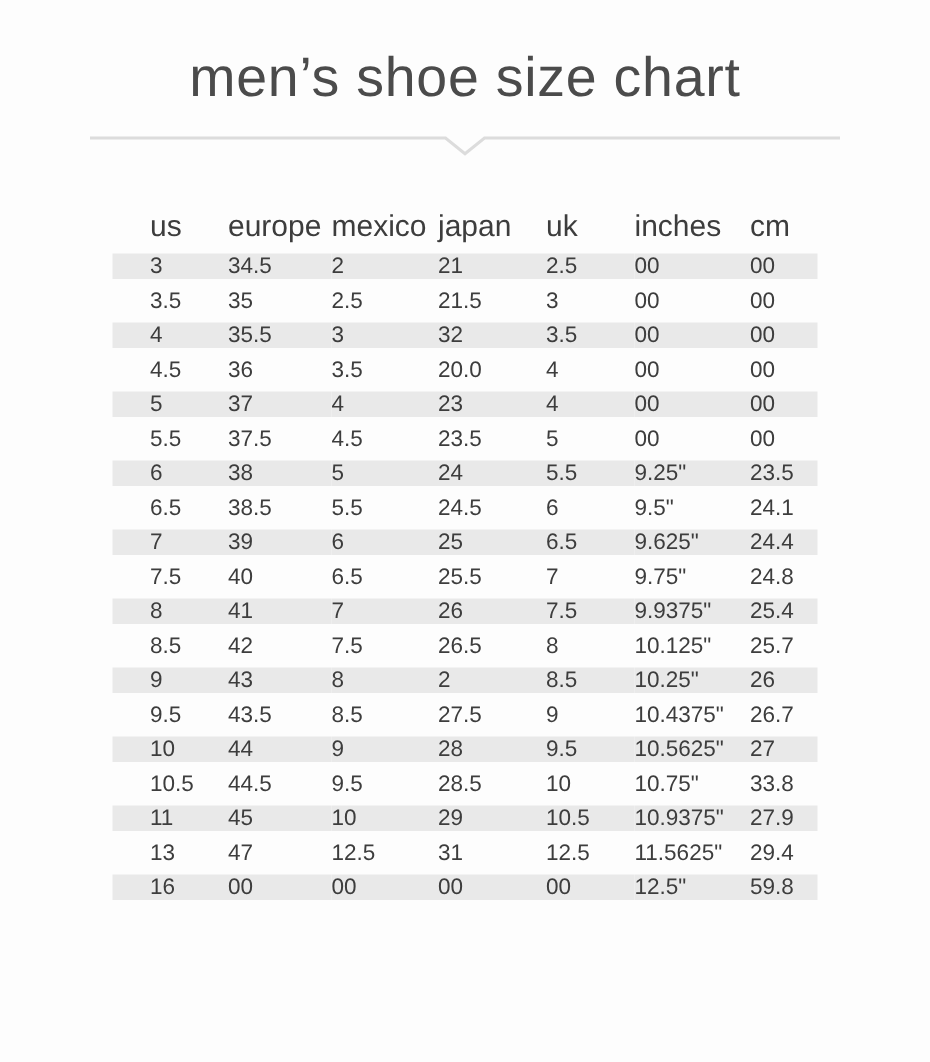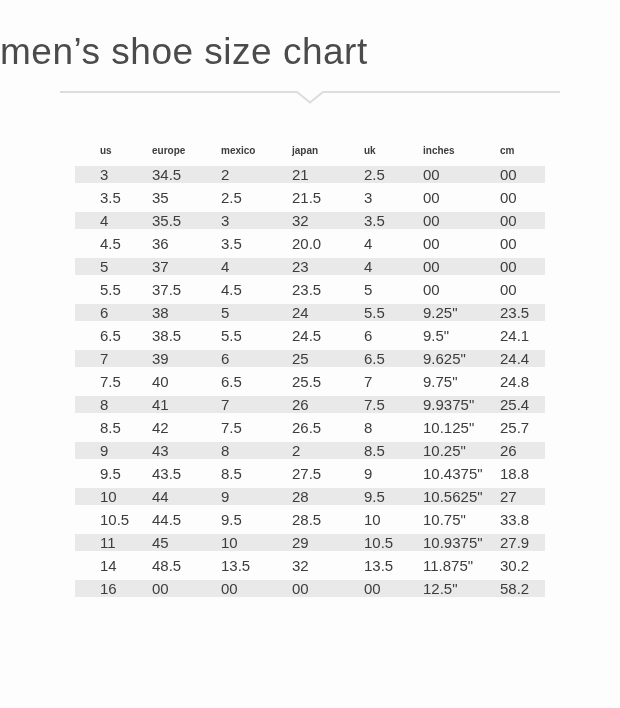--- a/index.html
+++ b/index.html
@@ -19,39 +19,40 @@
     background: var(--background, #fdfdfd);
     overflow: hidden;
   }
   .title {
     margin: 0;
     padding-top: 30px;
     line-height: 44px;
     font-size: 37px;
     font-weight: 200;
     letter-spacing: 0.5px;
+    text-align: center;
     color: var(--title, #4b4b4b);
   }
   .divider {
     display: block;
     margin: 16px auto 0 auto;
   }
   .size-table {
     margin: 30px 0 0 75px;
     width: 470px;
     table-layout: fixed;
     border-collapse: separate;
     border-spacing: 0 6px;
     color: var(--text, #3d3d3d);
   }
   .size-table th {
     height: 20px;
     padding: 0;
-    font-weight: 700;
-    font-size: 10px;
+    font-weight: 400;
+    font-size: 20px;
     text-align: left;
     vertical-align: middle;
     white-space: nowrap;
   }
   .size-table td {
     height: 17px;
     padding: 0;
     font-size: 15px;
     text-align: left;
     vertical-align: middle;
@@ -222,21 +223,21 @@
           <td>10.25"</td>
           <td>26</td>
         </tr>
         <tr>
           <td>9.5</td>
           <td>43.5</td>
           <td>8.5</td>
           <td>27.5</td>
           <td>9</td>
           <td>10.4375"</td>
-          <td>18.8</td>
+          <td>26.7</td>
         </tr>
         <tr>
           <td>10</td>
           <td>44</td>
           <td>9</td>
           <td>28</td>
           <td>9.5</td>
           <td>10.5625"</td>
           <td>27</td>
         </tr>
@@ -252,33 +253,33 @@
         <tr>
           <td>11</td>
           <td>45</td>
           <td>10</td>
           <td>29</td>
           <td>10.5</td>
           <td>10.9375"</td>
           <td>27.9</td>
         </tr>
         <tr>
-          <td>14</td>
-          <td>48.5</td>
-          <td>13.5</td>
-          <td>32</td>
-          <td>13.5</td>
-          <td>11.875"</td>
-          <td>30.2</td>
+          <td>13</td>
+          <td>47</td>
+          <td>12.5</td>
+          <td>31</td>
+          <td>12.5</td>
+          <td>11.5625"</td>
+          <td>29.4</td>
         </tr>
         <tr>
           <td>16</td>
           <td>00</td>
           <td>00</td>
           <td>00</td>
           <td>00</td>
           <td>12.5"</td>
-          <td>58.2</td>
+          <td>59.8</td>
         </tr>
       </tbody>
   </table>
 
 </div>
 
 </body></html>

